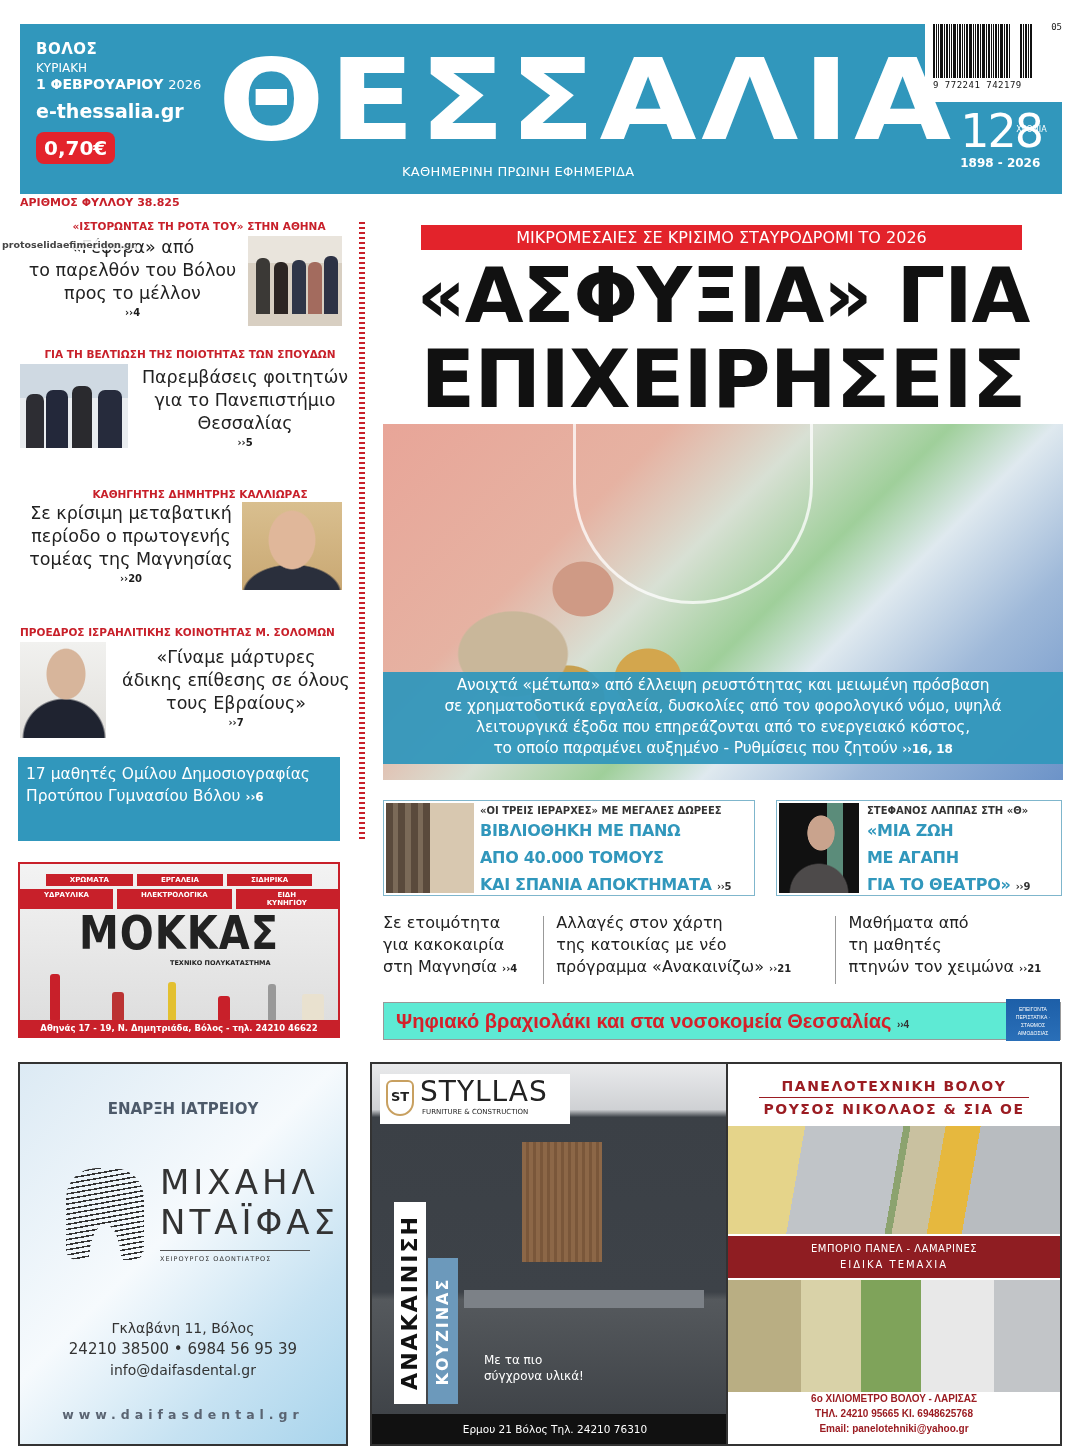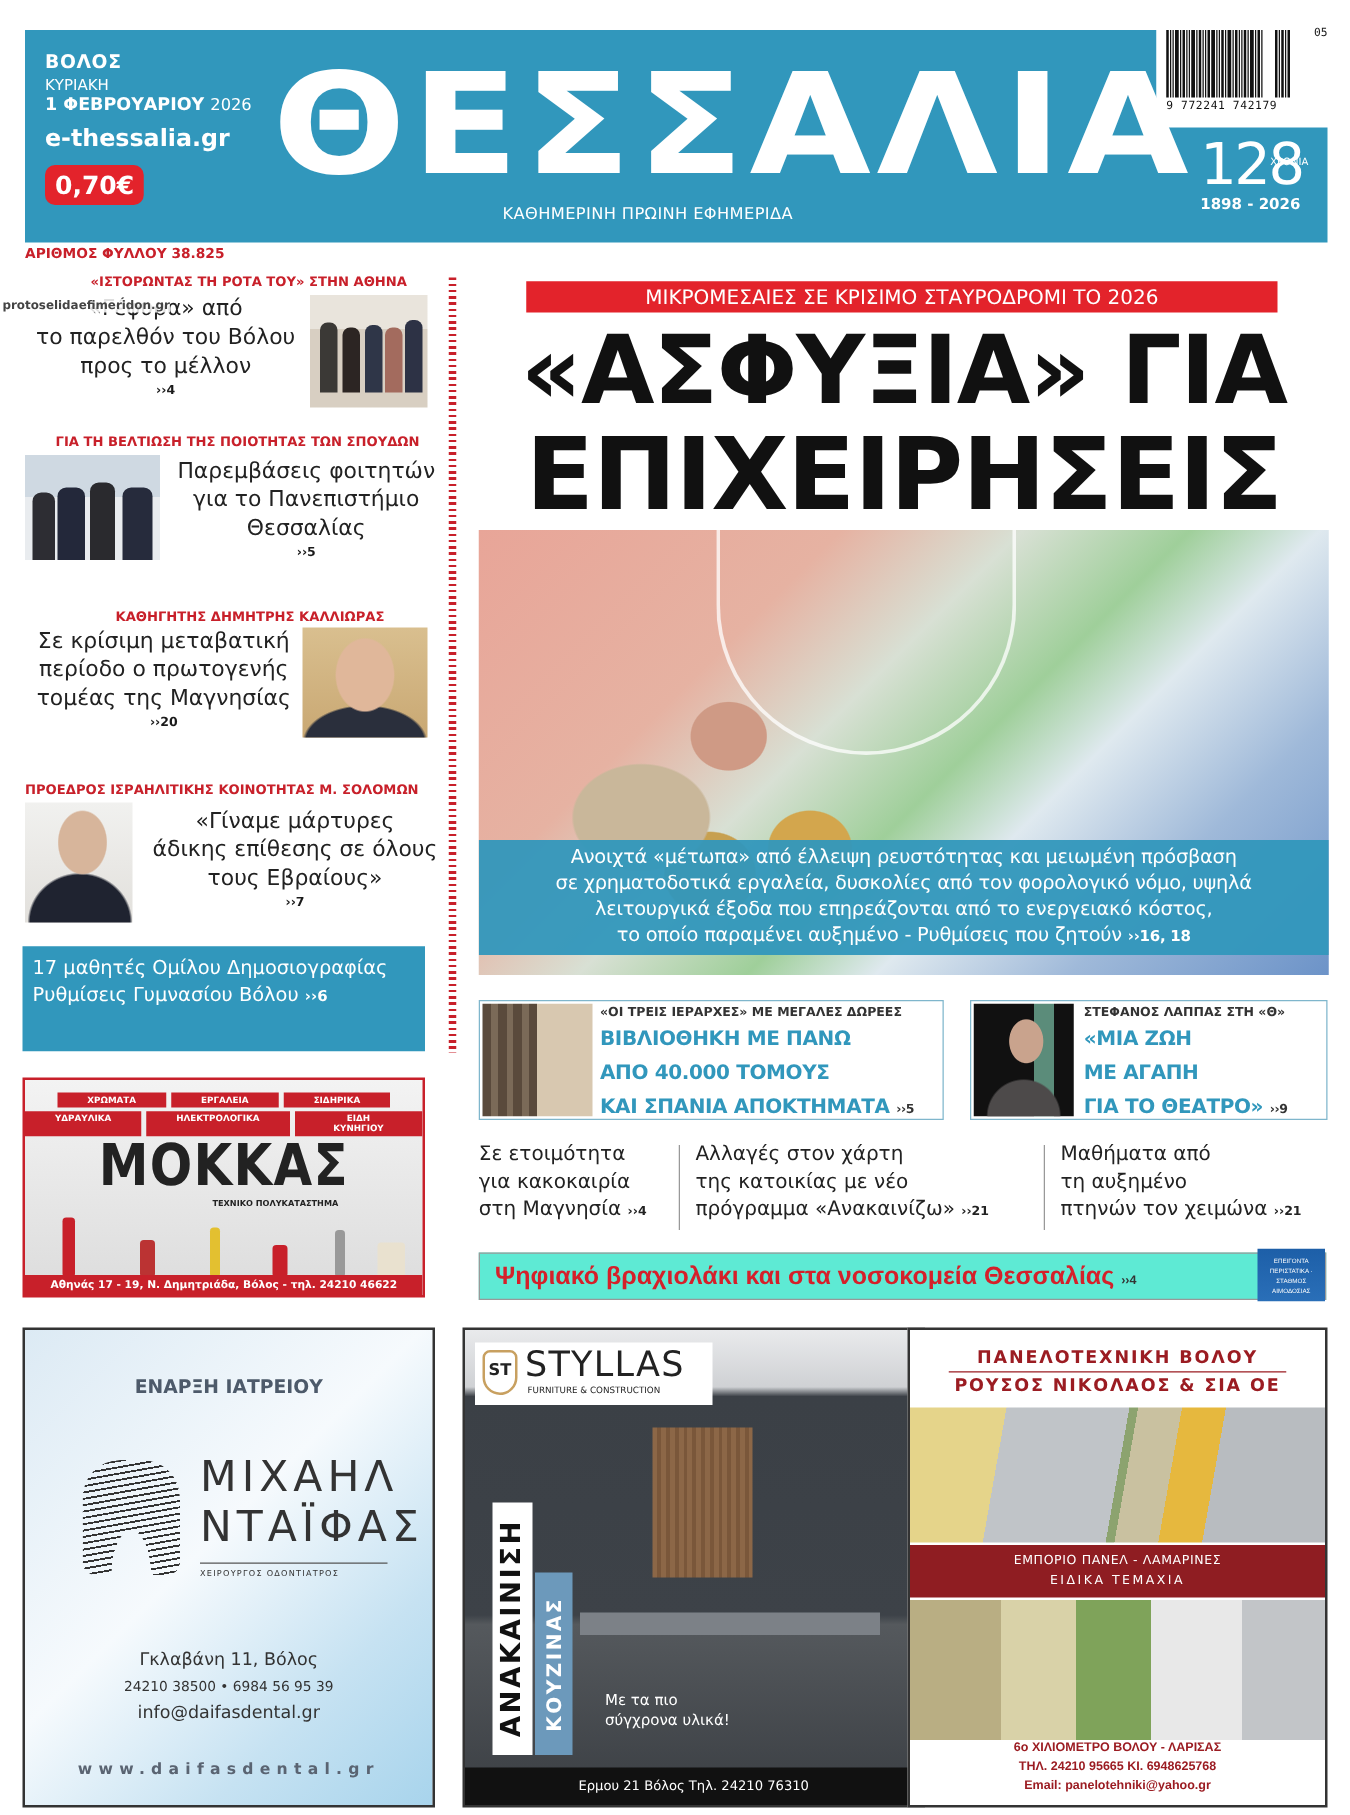--- a/index.html
+++ b/index.html
@@ -94,21 +94,21 @@
   .dn-logo { position: relative; height: 110px; margin-top: 50px; }
   .dn-tooth { position: absolute; left: 46px; top: 0; width: 78px; height: 92px;
     background: repeating-linear-gradient(170deg, #333 0 1.5px, transparent 1.5px 5px);
     border-radius: 30px 30px 10px 10px;
     -webkit-mask: radial-gradient(ellipse 16px 36px at 50% 100%, transparent 98%, #000 100%);
             mask: radial-gradient(ellipse 16px 36px at 50% 100%, transparent 98%, #000 100%); }
   .dn-first { position: absolute; left: 140px; top: -6px; font-family: "DejaVu Sans", sans-serif; font-size: 34px; font-weight: normal; color: #333; letter-spacing: 4px; }
   .dn-last { position: absolute; left: 140px; top: 34px; font-family: "DejaVu Sans", sans-serif; font-size: 34px; color: #333; letter-spacing: 4px; }
   .dn-role { position: absolute; left: 140px; top: 82px; width: 150px; border-top: 1px solid #555; padding-top: 4px; font-family: "DejaVu Sans", sans-serif; font-size: 6.5px; letter-spacing: 1px; color: #333; text-align: left; }
   .dn-addr { margin-top: 40px; font-family: "DejaVu Sans", sans-serif; font-size: 14px; line-height: 21px; color: #333; }
-  .dn-phones { font-size: 11px; }
+  .dn-phones { font-size: 15px; }
   .dn-web { margin-top: 26px; font-family: "DejaVu Sans", sans-serif; font-weight: bold; font-size: 12.5px; letter-spacing: 5px; color: #5a6472; }
 
   .ad-styllas { position: absolute; left: 370px; top: 1062px; width: 370px; height: 384px; border: 2px solid #333; overflow: hidden;
     background: linear-gradient(180deg, #e9eaec 0%, #cfd1d4 12%, #3b4046 14%, #3d4248 60%, #55595d 62%, #3a3e43 100%); }
   .st-wood { position: absolute; left: 150px; top: 78px; width: 80px; height: 120px; background: repeating-linear-gradient(90deg, #8c6747 0 4px, #7a573a 4px 7px); }
   .st-counter { position: absolute; left: 92px; top: 226px; width: 240px; height: 18px; background: #7c8187; }
   .st-logo { position: absolute; left: 8px; top: 10px; width: 190px; height: 50px; background: #fff; }
   .st-mark { position: absolute; left: 6px; top: 6px; width: 28px; height: 36px; border: 2px solid #c8a060; border-radius: 6px 6px 14px 14px; font-family: "DejaVu Sans", sans-serif; font-weight: bold; font-size: 13px; text-align: center; line-height: 30px; color: #222; }
   .st-name { position: absolute; left: 40px; top: 4px; font-family: "DejaVu Sans", sans-serif; font-size: 28px; letter-spacing: 1px; color: #222; line-height: 1; }
   .st-sub { position: absolute; left: 42px; top: 34px; font-family: "DejaVu Sans", sans-serif; font-size: 7px; color: #222; }
@@ -247,21 +247,21 @@
   <div style="position:absolute; left:92px; top:20px; width:248px;">
     <div class="title">«Γίναμε μάρτυρες</div>
     <div class="title">άδικης επίθεσης σε όλους</div>
     <div class="title">τους Εβραίους»</div>
     <div class="ref">››7</div>
   </div>
 </article>
 
 <div class="bluebox">
   <div>17 μαθητές Ομίλου Δημοσιογραφίας</div>
-  <div><span>Ρυθμίσεις Γυμνασίου Βόλου</span> <span class="ref">››6</span></div>
+  <div><span>Προτύπου Γυμνασίου Βόλου</span> <span class="ref">››6</span></div>
 </div>
 
 <div class="supertitle">ΜΙΚΡΟΜΕΣΑΙΕΣ ΣΕ ΚΡΙΣΙΜΟ ΣΤΑΥΡΟΔΡΟΜΙ ΤΟ 2026</div>
 <h1 class="headline">
   <div>«ΑΣΦΥΞΙΑ» ΓΙΑ</div>
   <div class="l2">ΕΠΙΧΕΙΡΗΣΕΙΣ</div>
 </h1>
 
 <div class="hero">
   <div class="hero-glasses"></div>
@@ -300,21 +300,21 @@
   </div>
   <div class="brief-sep"></div>
   <div class="brief" style="width:270px;">
     <div>Αλλαγές στον χάρτη</div>
     <div>της κατοικίας με νέο</div>
     <div><span>πρόγραμμα «Ανακαινίζω»</span> <span class="ref">››21</span></div>
   </div>
   <div class="brief-sep"></div>
   <div class="brief" style="width:220px;">
     <div>Μαθήματα από</div>
-    <div>τη αυξημένο</div>
+    <div>τη μαθητές</div>
     <div><span>πτηνών τον χειμώνα</span> <span class="ref">››21</span></div>
   </div>
 </div>
 
 <div class="banner">
   <div class="banner-text"><span>Ψηφιακό βραχιολάκι και στα νοσοκομεία Θεσσαλίας</span> <span class="ref">››4</span></div>
   <div class="banner-img">ΕΠΕΙΓΟΝΤΑ ΠΕΡΙΣΤΑΤΙΚΑ · ΣΤΑΘΜΟΣ ΑΙΜΟΔΟΣΙΑΣ</div>
 </div>
 
 <div class="ad-mokkas">

